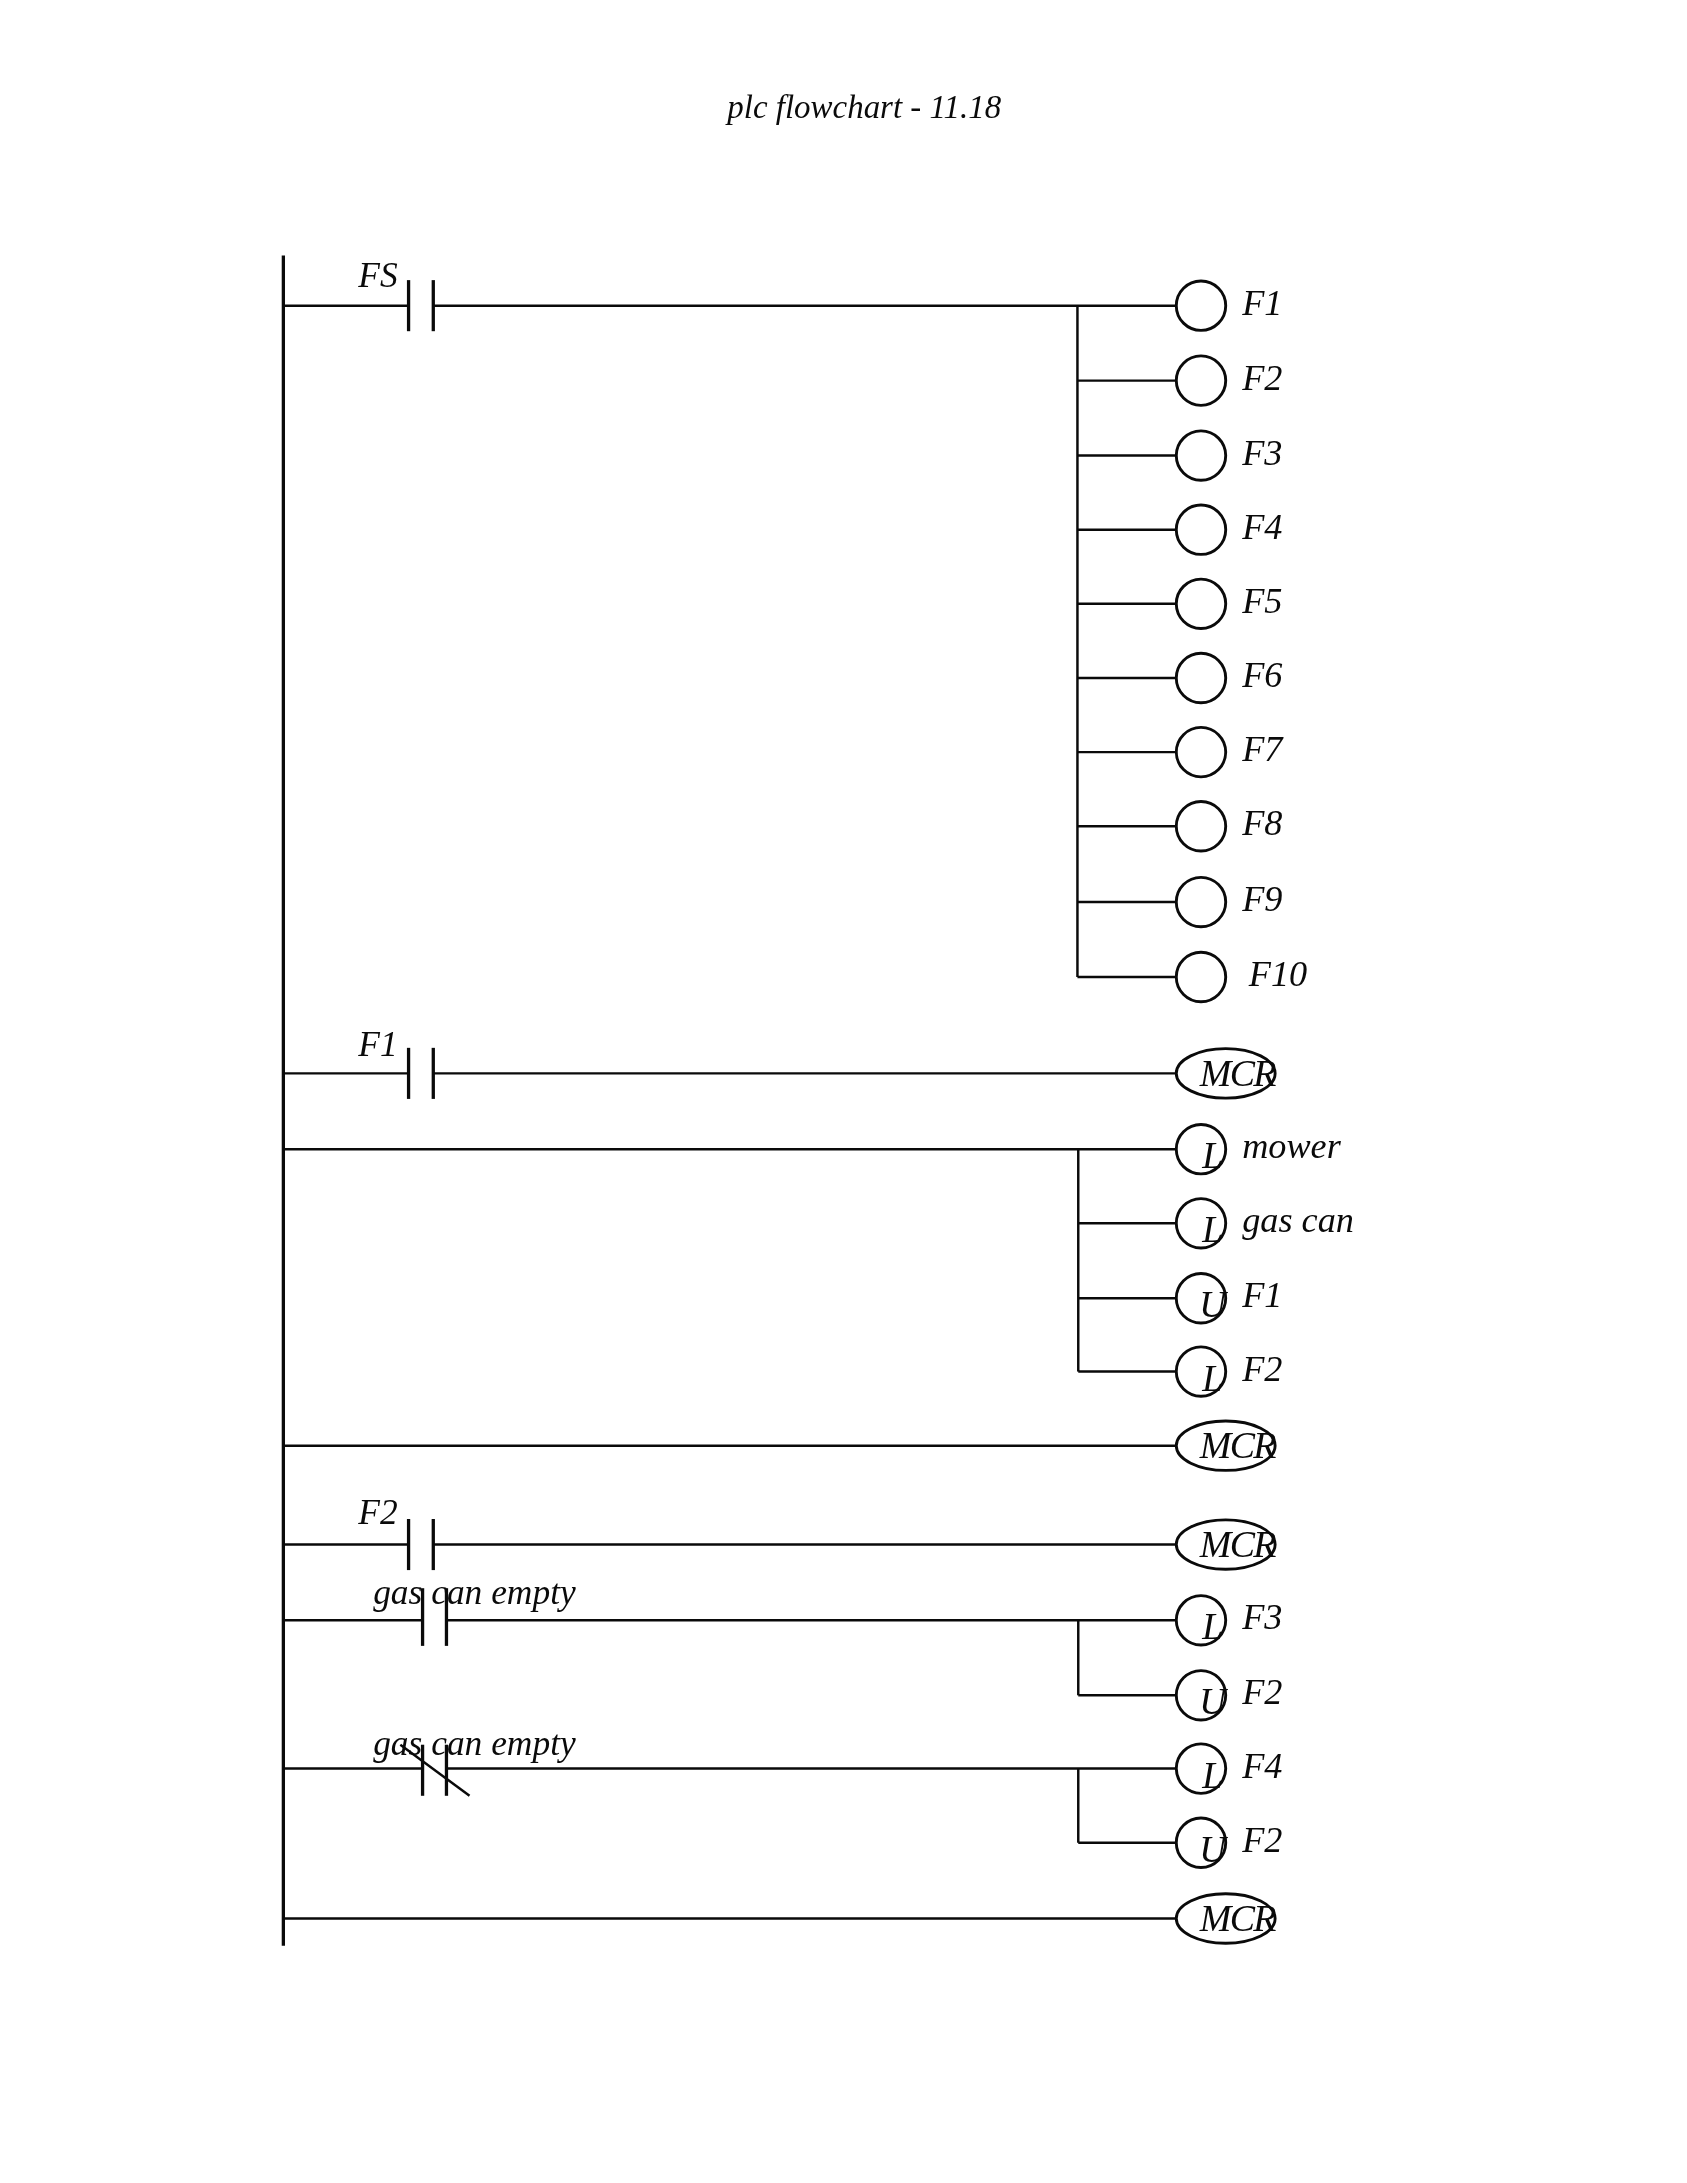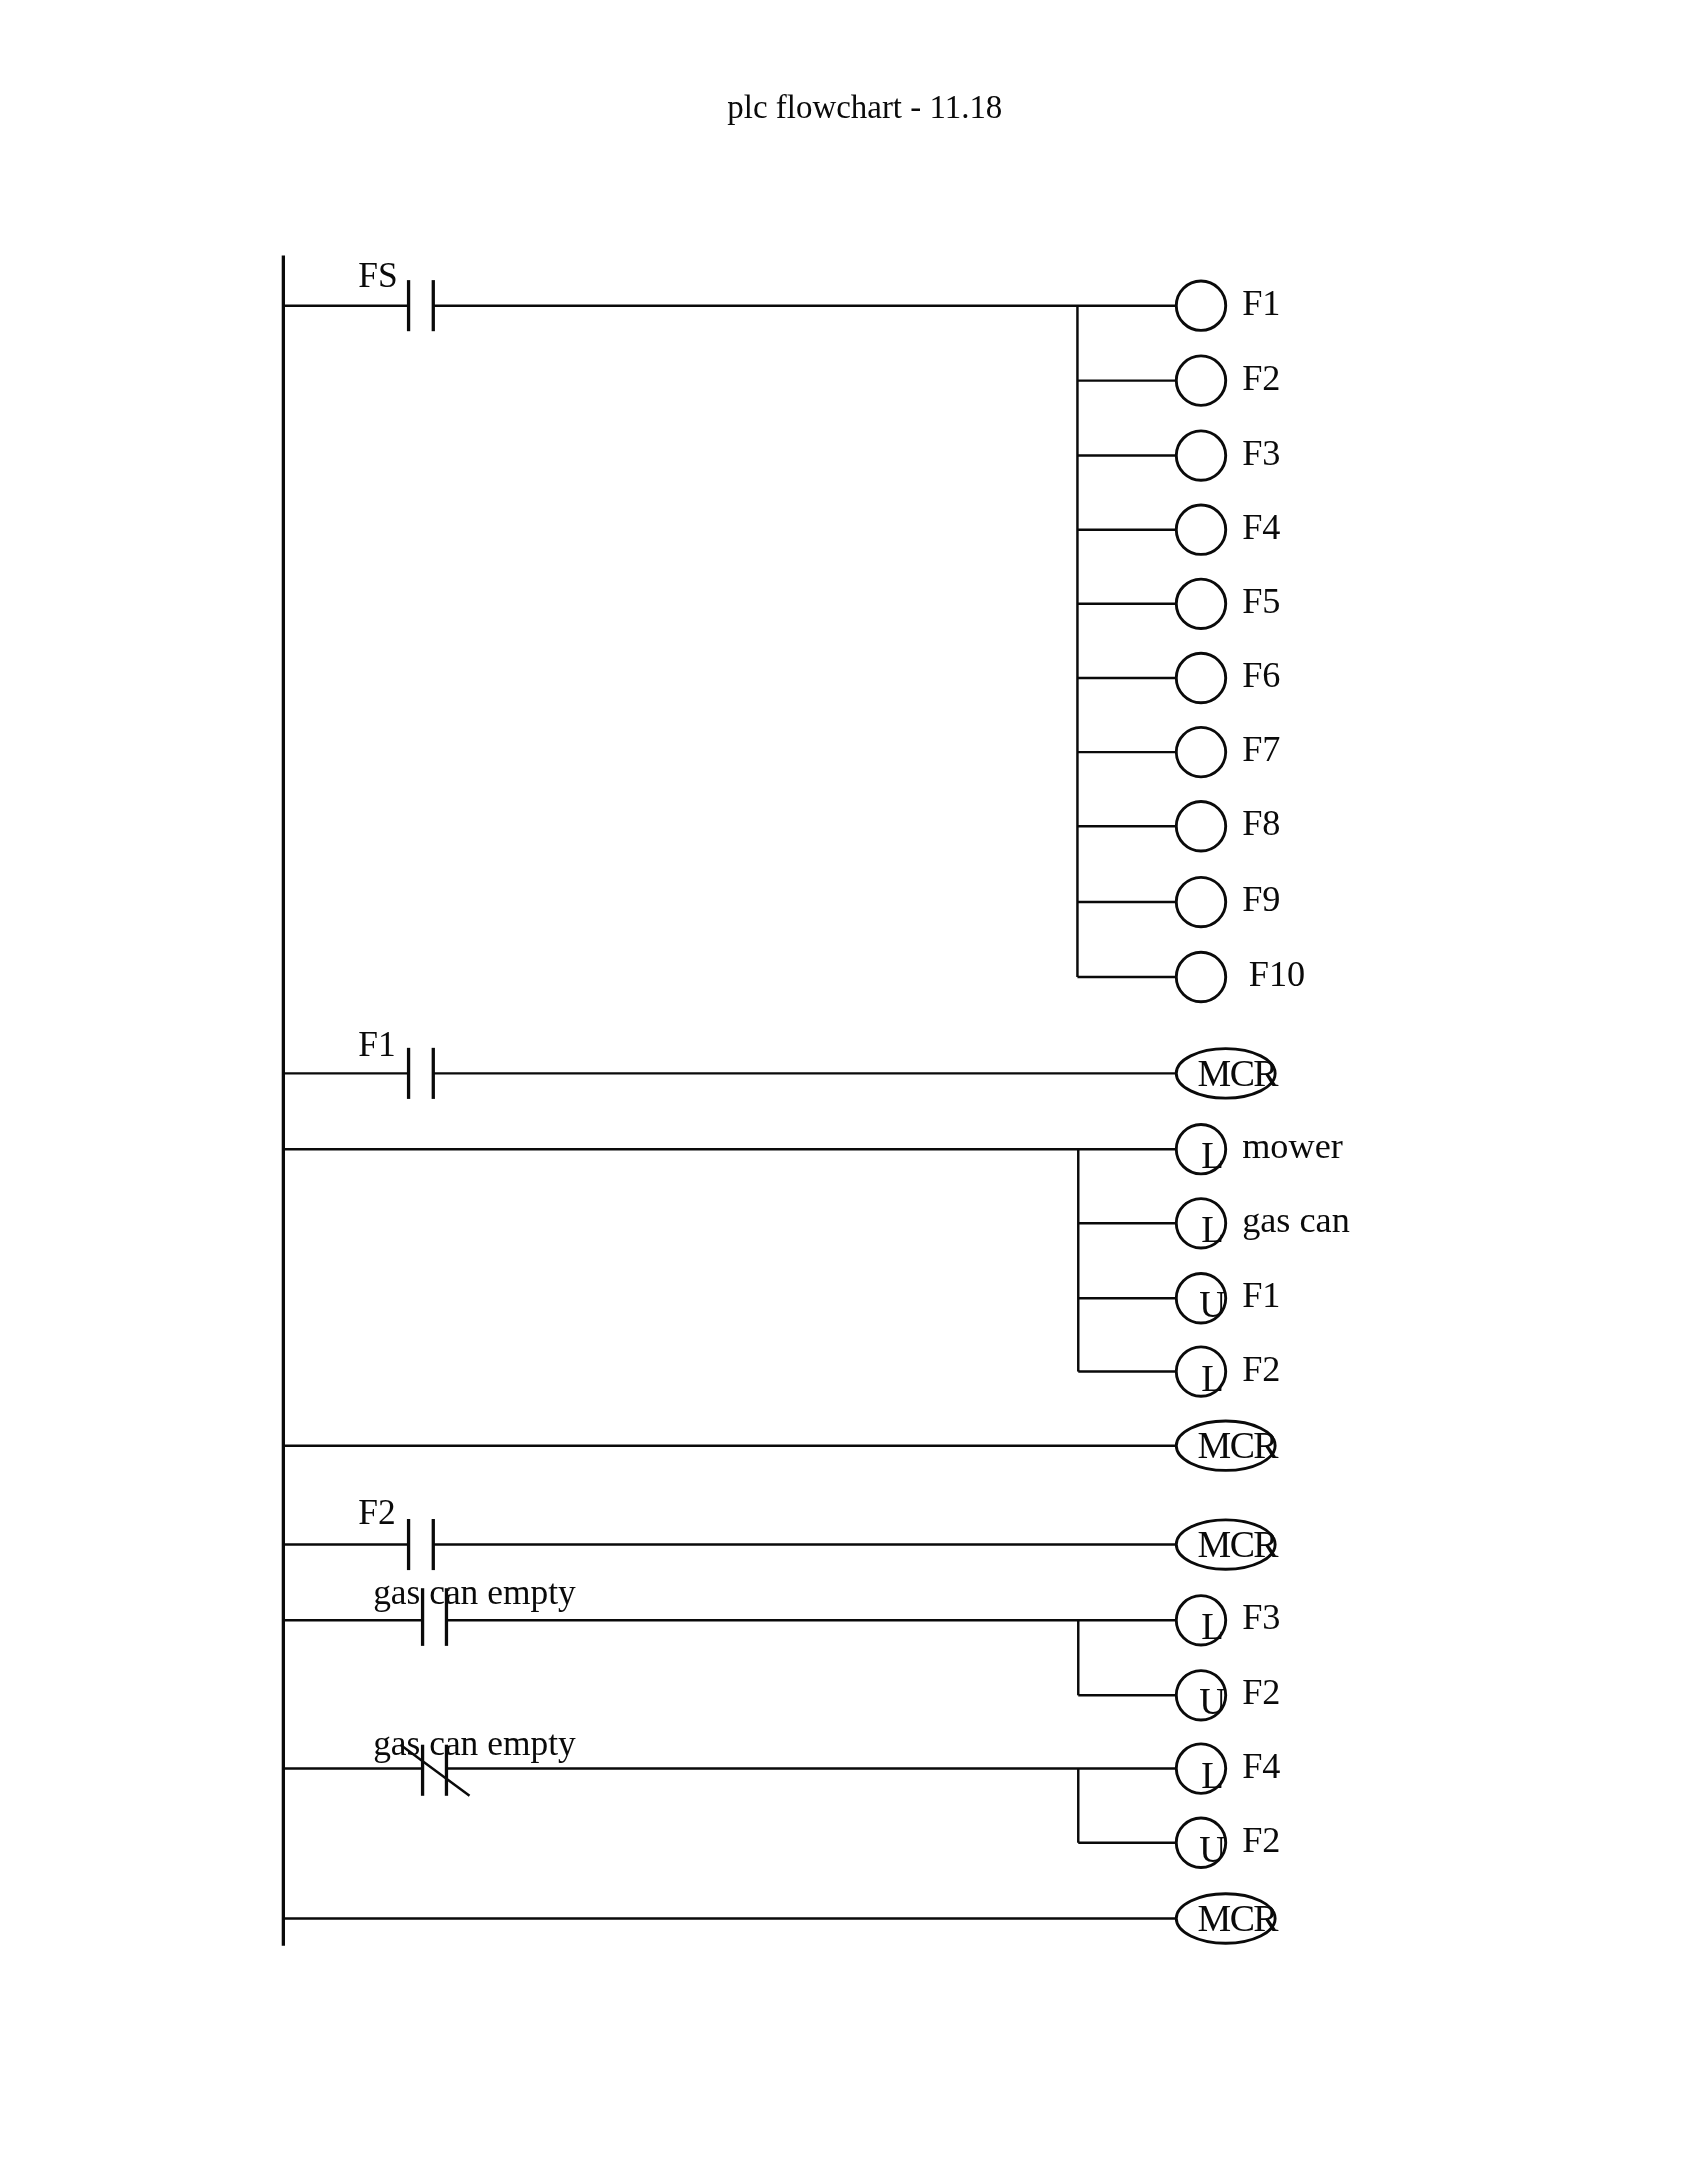--- a/index.html
+++ b/index.html
@@ -1,16 +1,16 @@
 <!DOCTYPE html>
 <html style="font-size:13px"><head>
 <meta charset="utf-8">
 <style>
   html,body{margin:0;padding:0;background:#ffffff;}
-  .page{width:1687px;height:2183px;position:relative;background:#ffffff;}
+  .page{width:1687px;height:2183px;position:relative;background:#ffffff;font-style:italic;}
   svg text{font-family:"Liberation Serif","DejaVu Serif",serif;fill:#0a0a0a;}
   svg line{stroke:#0a0a0a;}
 </style>
 </head>
 <body>
 
 <div class="page">
   <svg id="ladder" width="1687" height="2183" viewBox="0 0 2048 2650" xmlns="http://www.w3.org/2000/svg">
       <rect x="0" y="0" width="2048" height="2650" fill="#ffffff"></rect>
       <text x="883" y="143" font-size="40">plc flowchart - 11.18</text>

